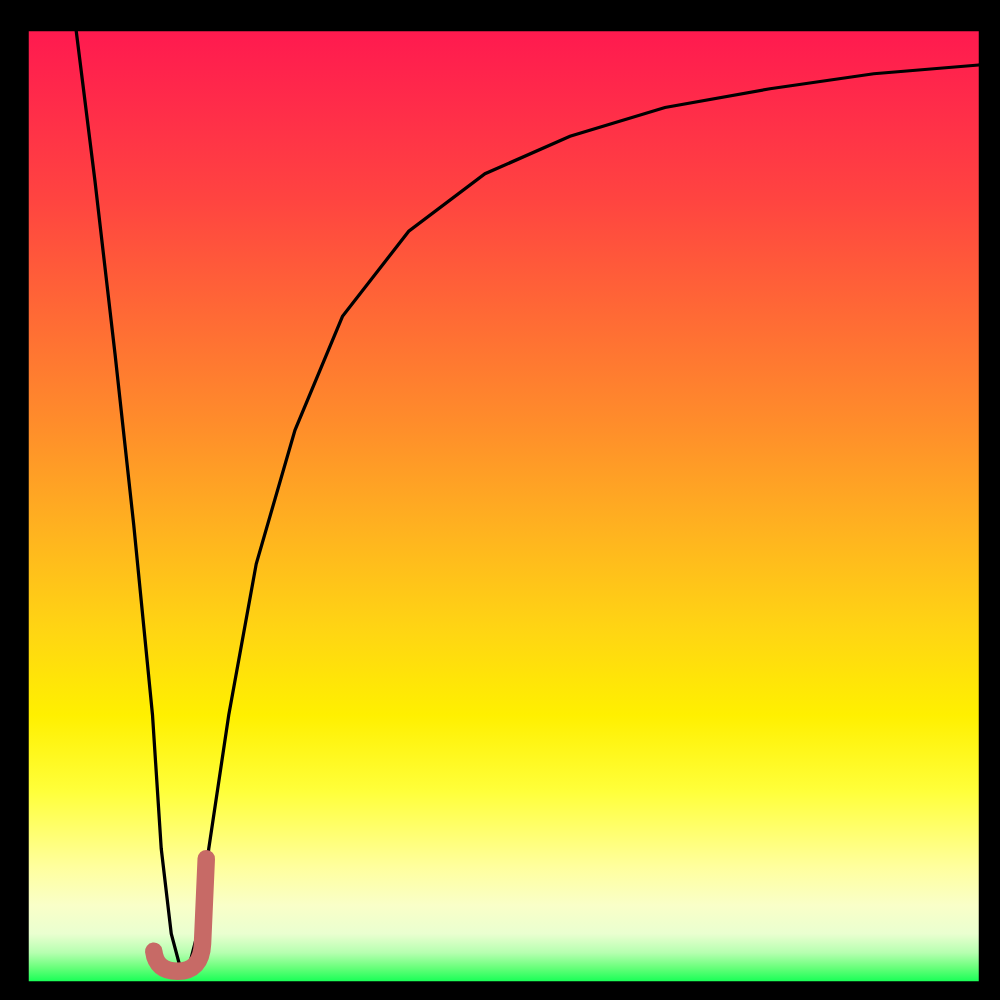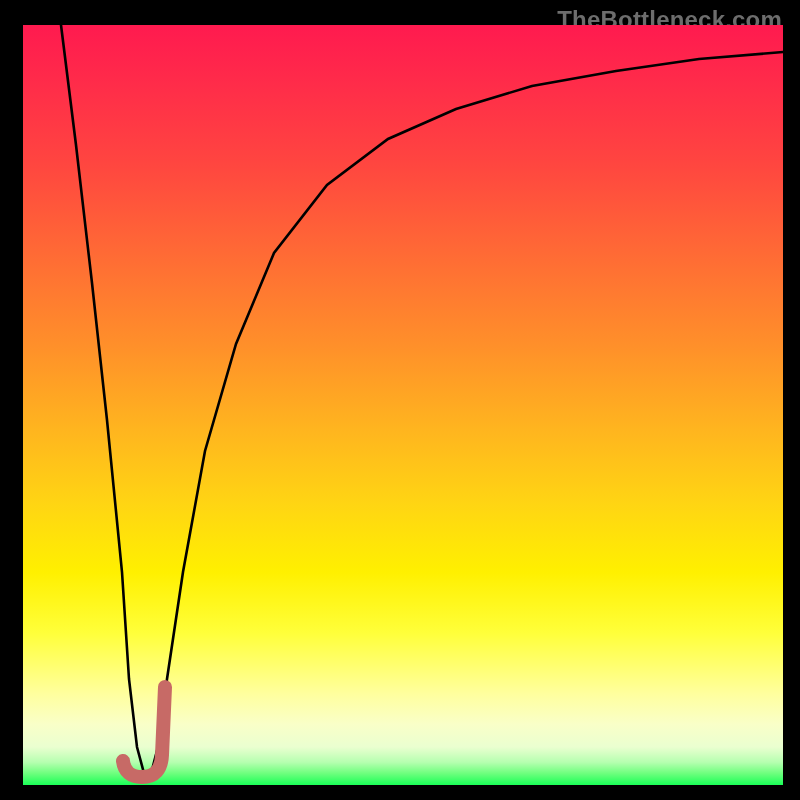--- a/index.html
+++ b/index.html
@@ -60,21 +60,20 @@
     width: 760px;
     height: 760px;
     overflow: visible;
   }
 </style>
 </head>
 <body>
 
 <div class="frame">
 
-  <div class="watermark">TheBottleneck.com</div>
 
   <div class="plot">
 
     <svg class="curves" viewBox="0 0 760 760" preserveAspectRatio="none">
 
       <path fill="none" stroke="#000" stroke-width="2.6" stroke-linecap="round" d="M 38 0
                L 53 120
                L 69 258
                L 84 395
                L 99 547

